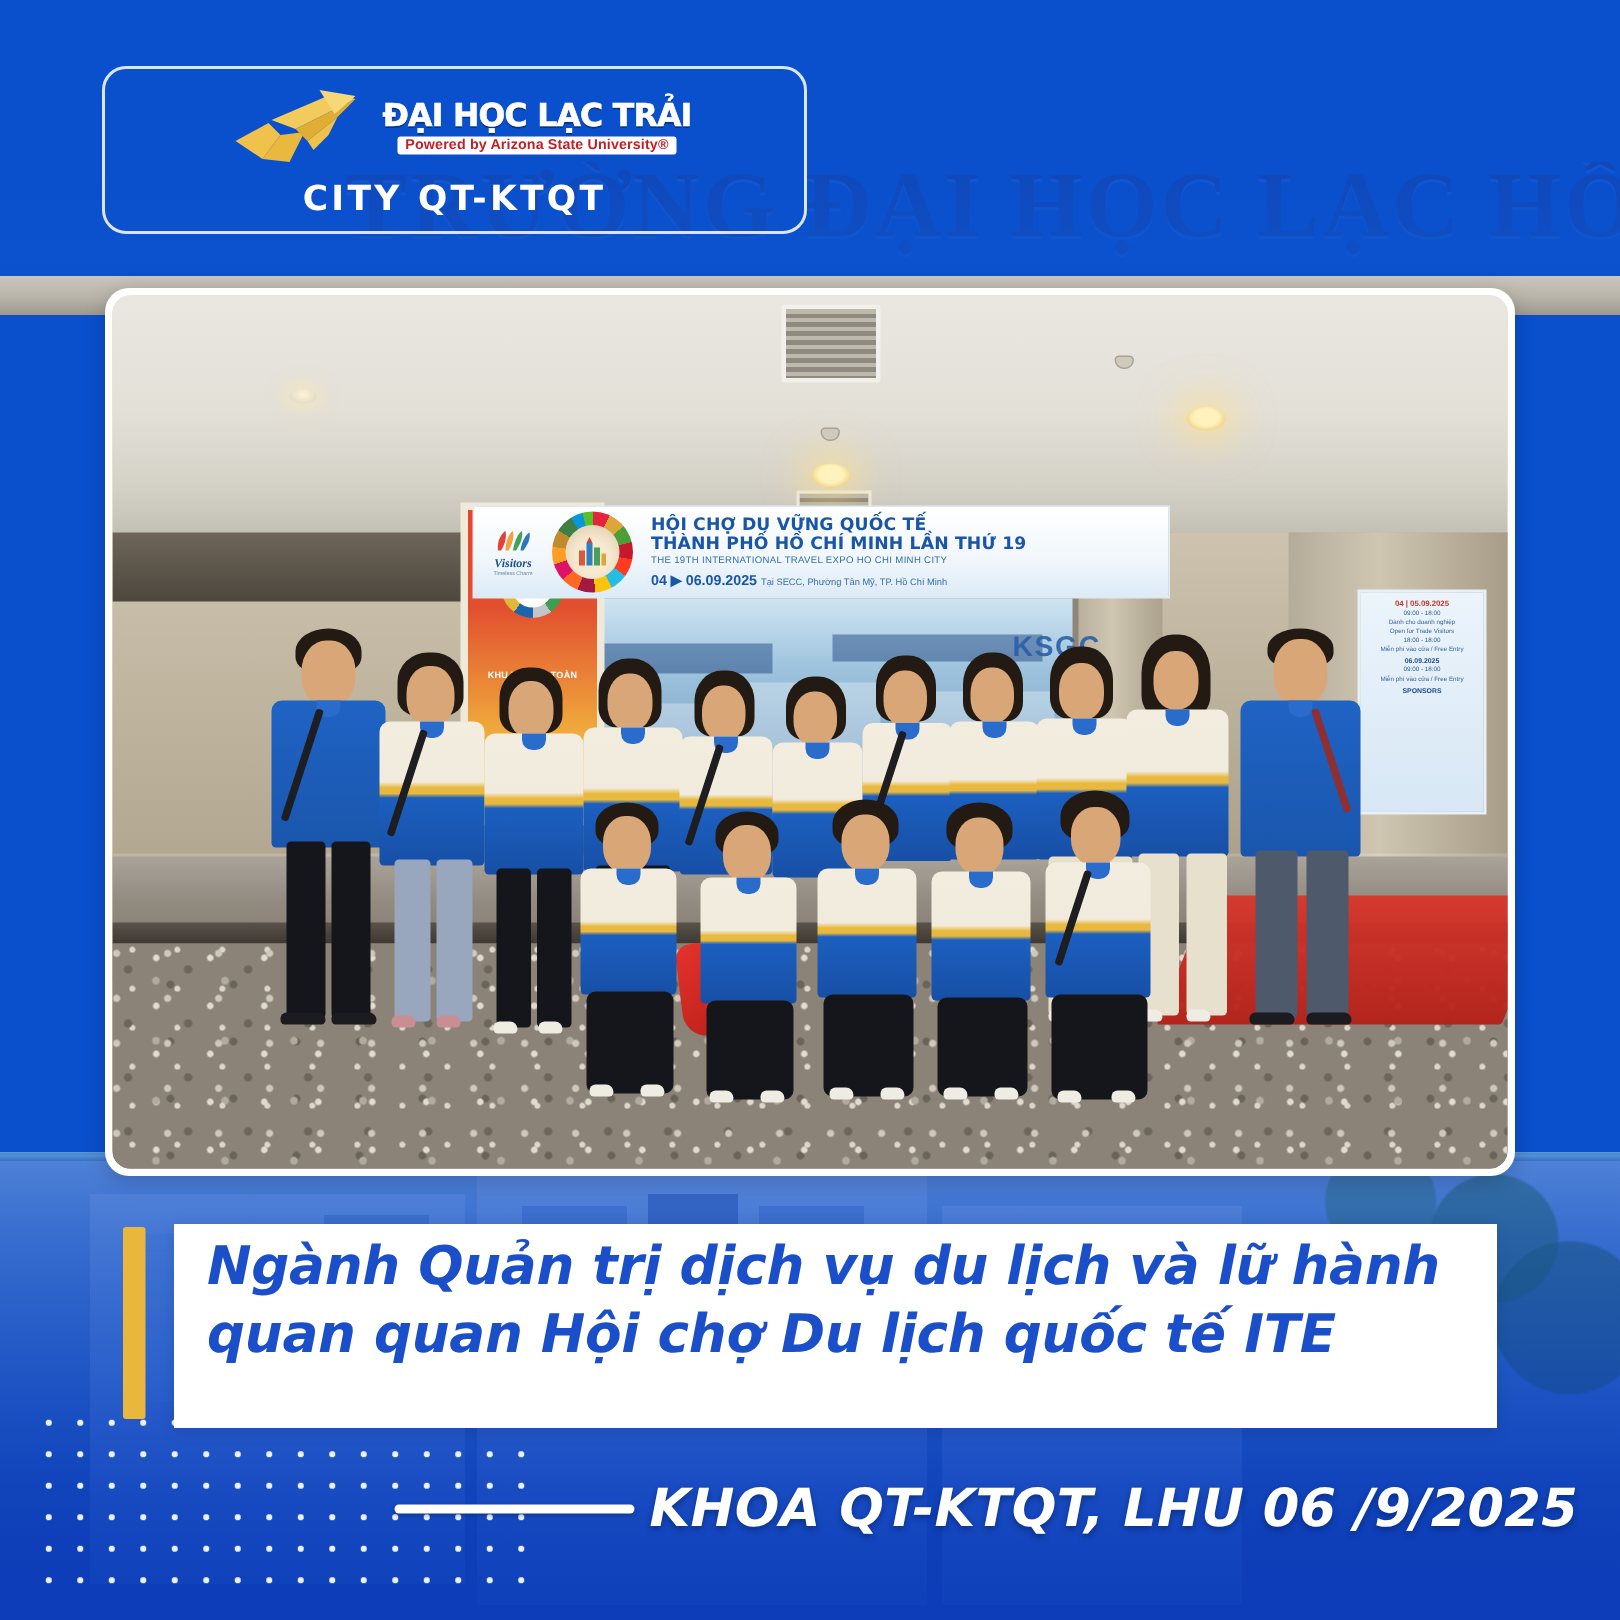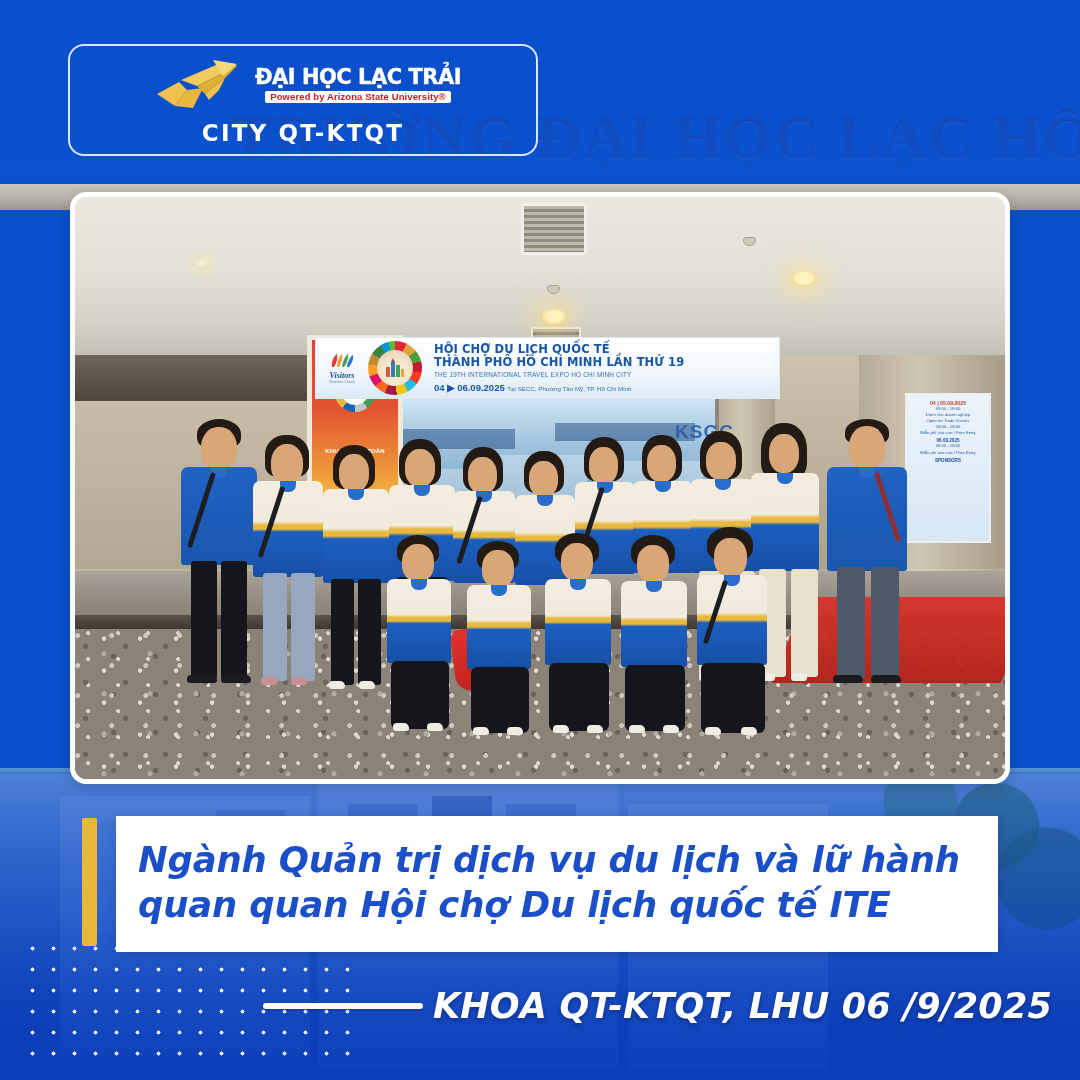--- a/index.html
+++ b/index.html
@@ -381,21 +381,20 @@
     position:absolute; left:82px; top:818px;
     width:15px; height:128px;
     background:#e9b73c;
     border-radius:2px;
   }
   .title-card {
     position:absolute; left:116px; top:816px;
     width:882px; height:136px;
     background:#ffffff;
     display:flex; flex-direction:column;
-    justify-content:center;
     padding:6px 20px 10px 22px;
     box-shadow:0 2px 10px rgba(0,0,0,.12);
   }
   .title-line {
     font-family:"DejaVu Sans", sans-serif;
     font-weight:700;
     font-style:italic;
     font-size:35.5px;
     line-height:1.27;
     letter-spacing:-.2px;
@@ -539,21 +538,21 @@
           <svg class="sdg-city" viewBox="0 0 24 24">
             <rect x="3" y="12" width="4" height="10" fill="#d85a3a"></rect>
             <rect x="8" y="7" width="4" height="15" fill="#2f7fbf"></rect>
             <rect x="13" y="10" width="4" height="12" fill="#49a05a"></rect>
             <rect x="18" y="14" width="3" height="8" fill="#e3a33b"></rect>
             <polygon points="10,3 12,7 8,7" fill="#c9413a"></polygon>
           </svg>
         </div>
 
         <div class="eb-right">
-          <div class="r1">HỘI CHỢ DU LỊCH QUỐC TẾ</div>
+          <div class="r1">HỘI CHỢ DU VỮNG QUỐC TẾ</div>
           <div class="r2">THÀNH PHỐ HỒ CHÍ MINH LẦN THỨ 19</div>
           <div class="r3">THE 19TH INTERNATIONAL TRAVEL EXPO HO CHI MINH CITY</div>
           <div class="r4">
             <span>04 ▶ 06.09.2025</span>
             <small>Tại SECC, Phường Tân Mỹ, TP. Hồ Chí Minh</small>
           </div>
         </div>
 
       </div>
 

